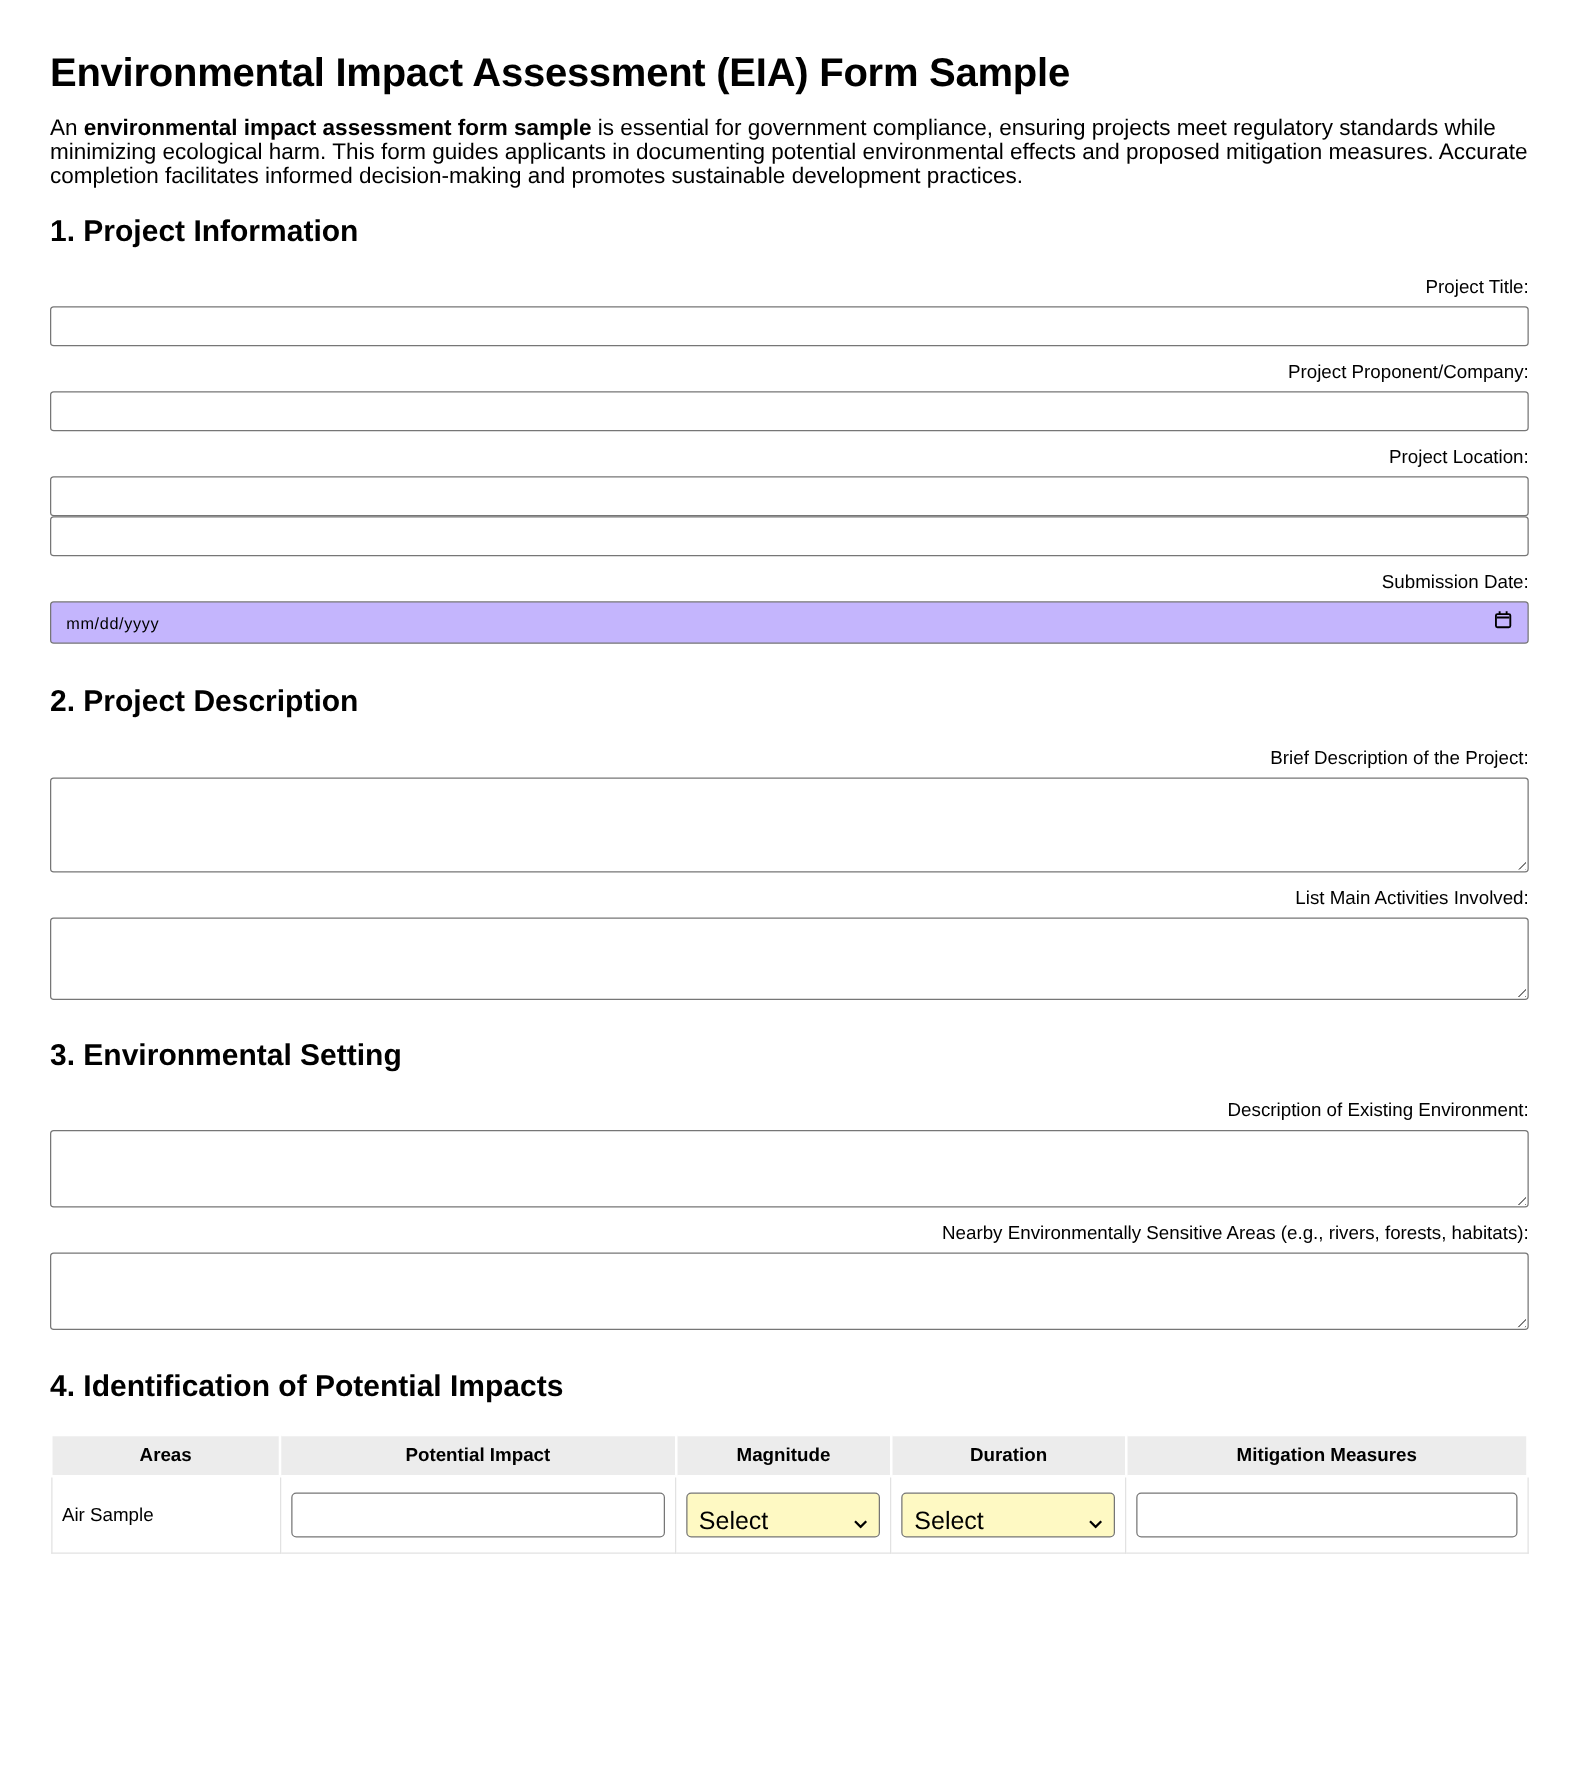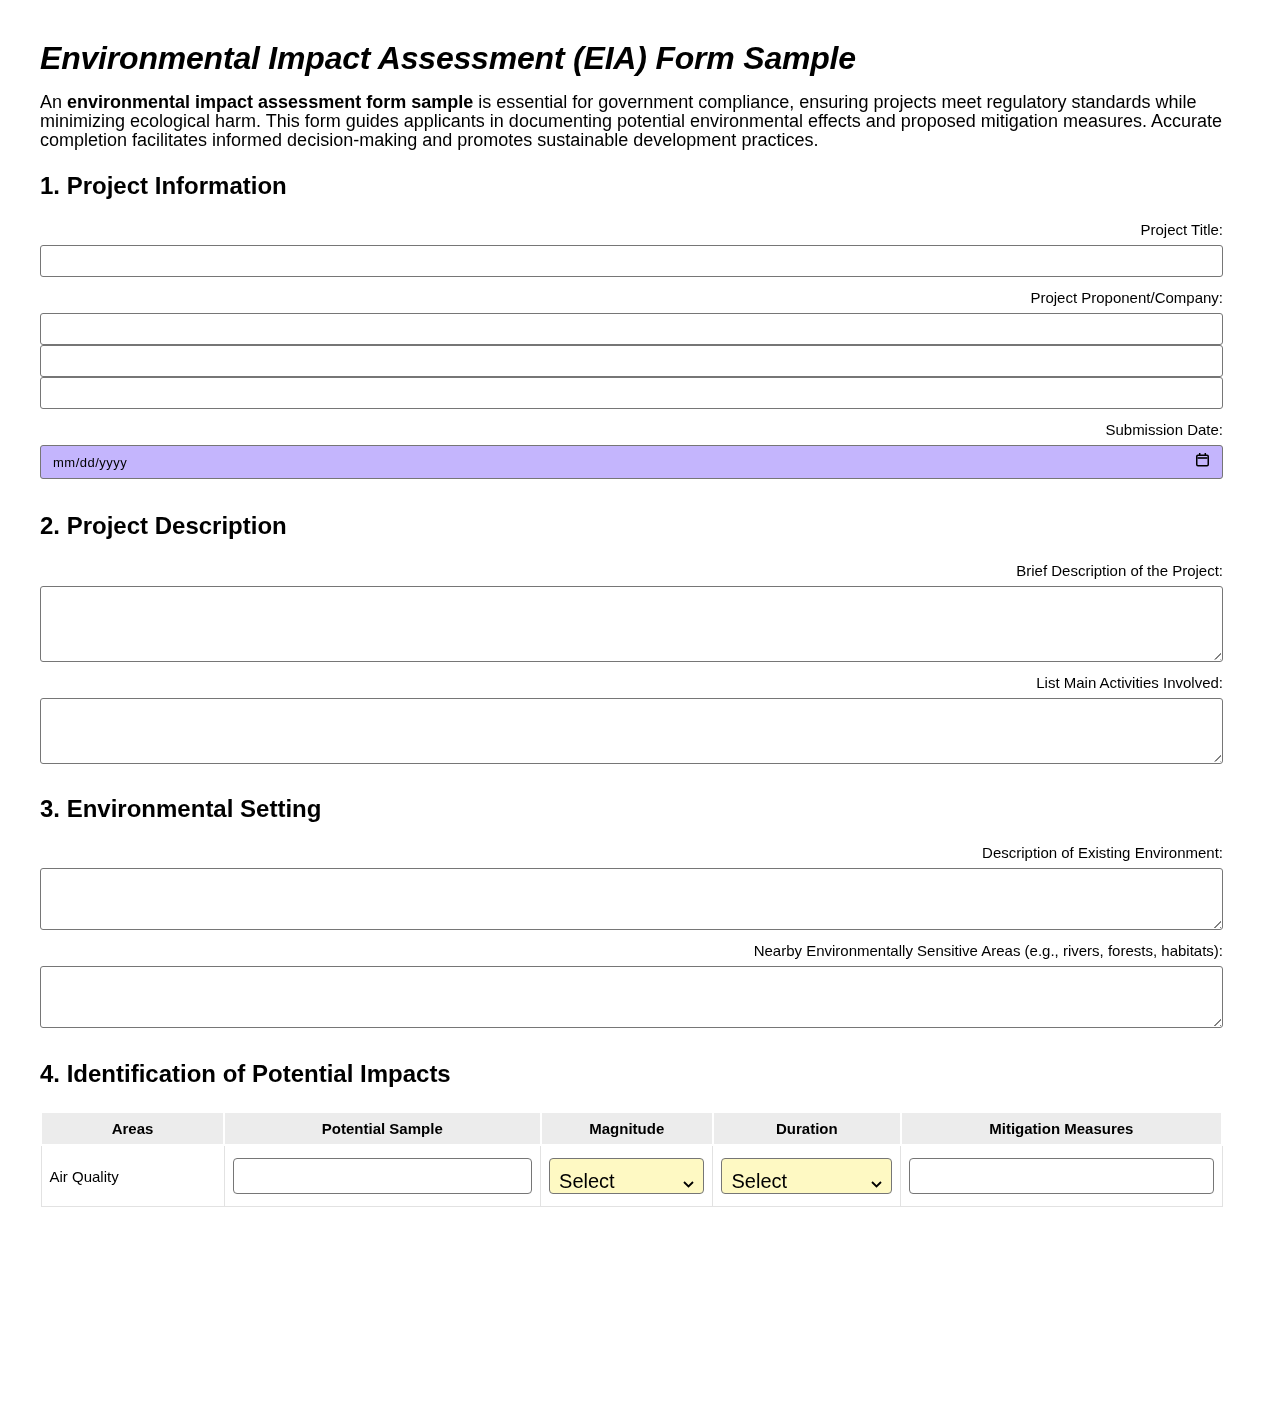--- a/index.html
+++ b/index.html
@@ -23,21 +23,20 @@
   .content {
     width: 1183px;
     margin-left: 40px;
   }
   h1.page-title {
     font-size: 32px;
     font-weight: bold;
     line-height: 1.15;
     margin: 40px 0 16px 0;
     letter-spacing: -0.2px;
-    font-style: italic;
   }
   p.intro {
     font-size: 18px;
     line-height: 19px;
     margin: 0;
   }
   h2.section-heading {
     font-size: 24px;
     font-weight: bold;
     line-height: 1.1;
@@ -186,20 +185,21 @@
       <p class="intro"><span>An </span><strong>environmental impact assessment form sample</strong><span> is essential for government compliance, ensuring projects meet regulatory standards while minimizing ecological harm. This form guides applicants in documenting potential environmental effects and proposed mitigation measures. Accurate completion facilitates informed decision-making and promotes sustainable development practices.</span></p>
 
       <h2 class="section-heading">1. Project Information</h2>
 
       <label class="field-label">Project Title:</label>
       <input class="text-input" type="text" style="">
 
       <label class="field-label">Project Proponent/Company:</label>
       <input class="text-input" type="text" style="">
 
+      <label class="field-label">Project Location:</label>
       <input class="text-input" type="text" style="">
 
       <input class="text-input" type="text" style="">
 
       <label class="field-label">Submission Date:</label>
       <div class="date-input">
         <span class="date-placeholder">mm/dd/yyyy</span>
         <span class="cal">
           <svg width="15" height="16" viewBox="0 0 15 16" xmlns="http://www.w3.org/2000/svg">
             <rect x="1.75" y="3.25" width="11.5" height="10.5" rx="1.2" fill="none" stroke="#000000" stroke-width="1.5"></rect>
@@ -244,29 +244,29 @@
         <colgroup>
           <col style="width:15.5%">
           <col style="width:26.8%">
           <col style="width:14.6%">
           <col style="width:15.9%">
           <col style="width:27.2%">
         </colgroup>
         <thead>
           <tr>
             <th>Areas</th>
-            <th>Potential Sample</th>
+            <th>Potential Impact</th>
             <th>Magnitude</th>
             <th>Duration</th>
             <th>Mitigation Measures</th>
           </tr>
         </thead>
         <tbody>
           <tr>
-            <td class="aspect-cell">Air Quality</td>
+            <td class="aspect-cell">Air Sample</td>
             <td>
                 <input class="cell-input" type="text" style="">
               </td>
             <td>
               <div class="fake-select">
                 <span>Select</span>
                 <span class="chev">
                   <svg width="11" height="7" viewBox="0 0 11 7" xmlns="http://www.w3.org/2000/svg">
                     <polyline points="1,1 5.5,5.5 10,1" fill="none" stroke="#000000" stroke-width="1.8"></polyline>
                   </svg>

